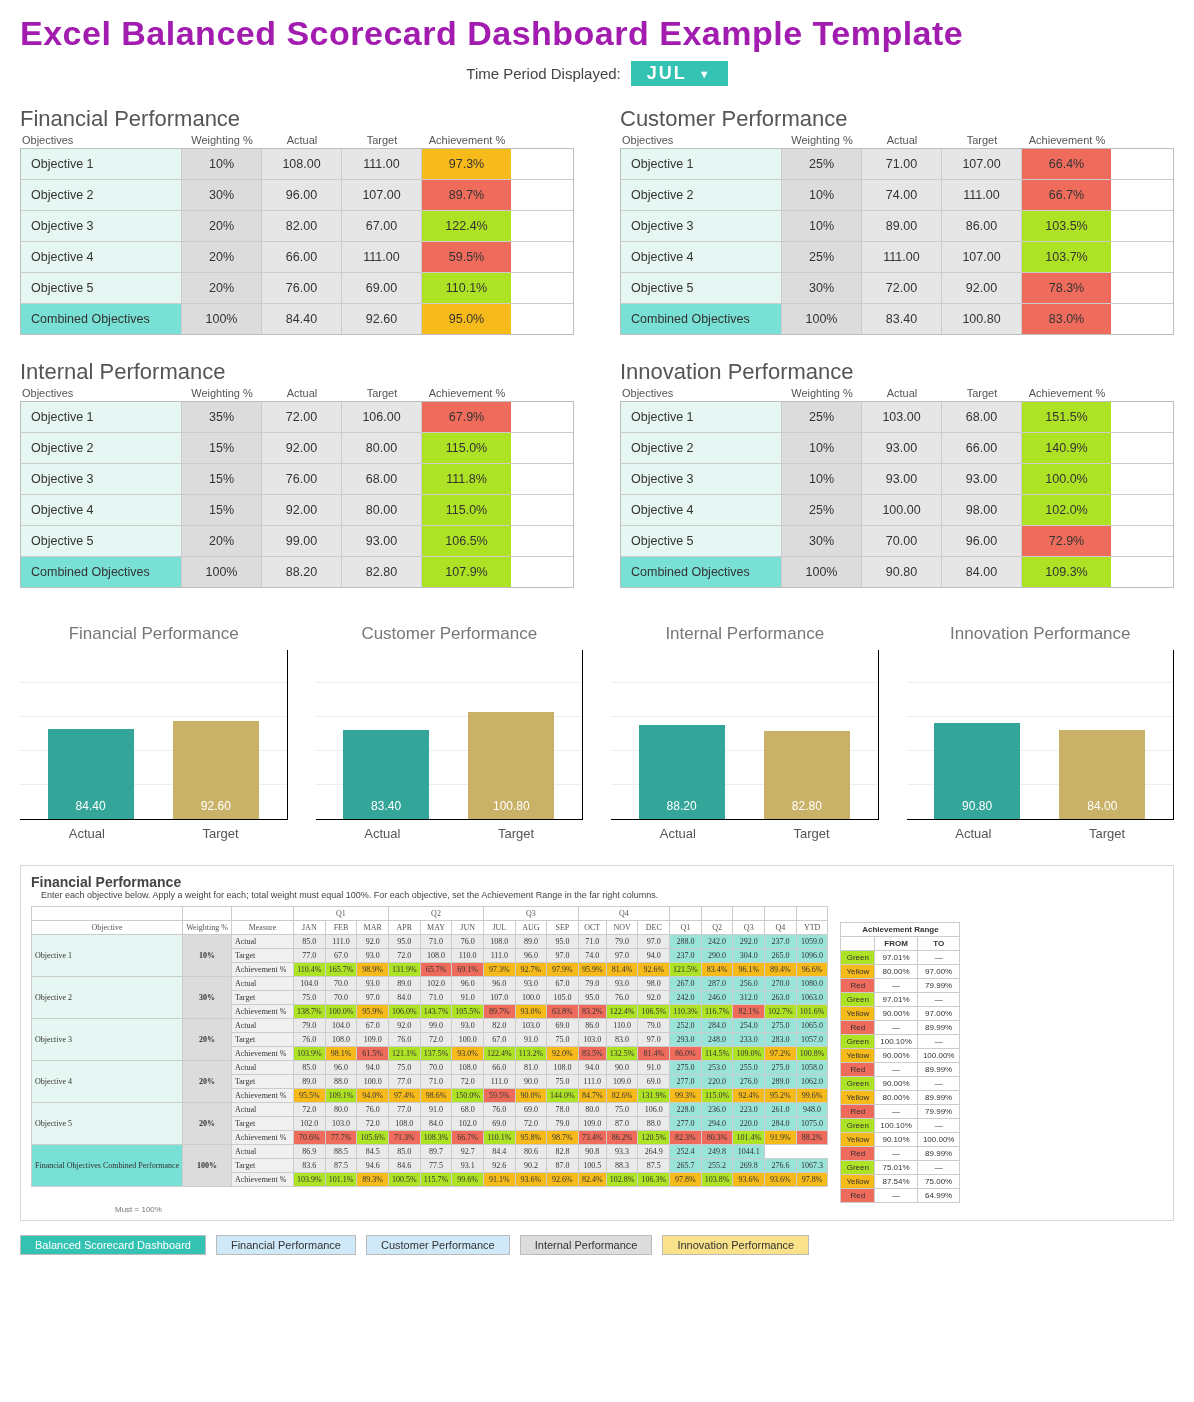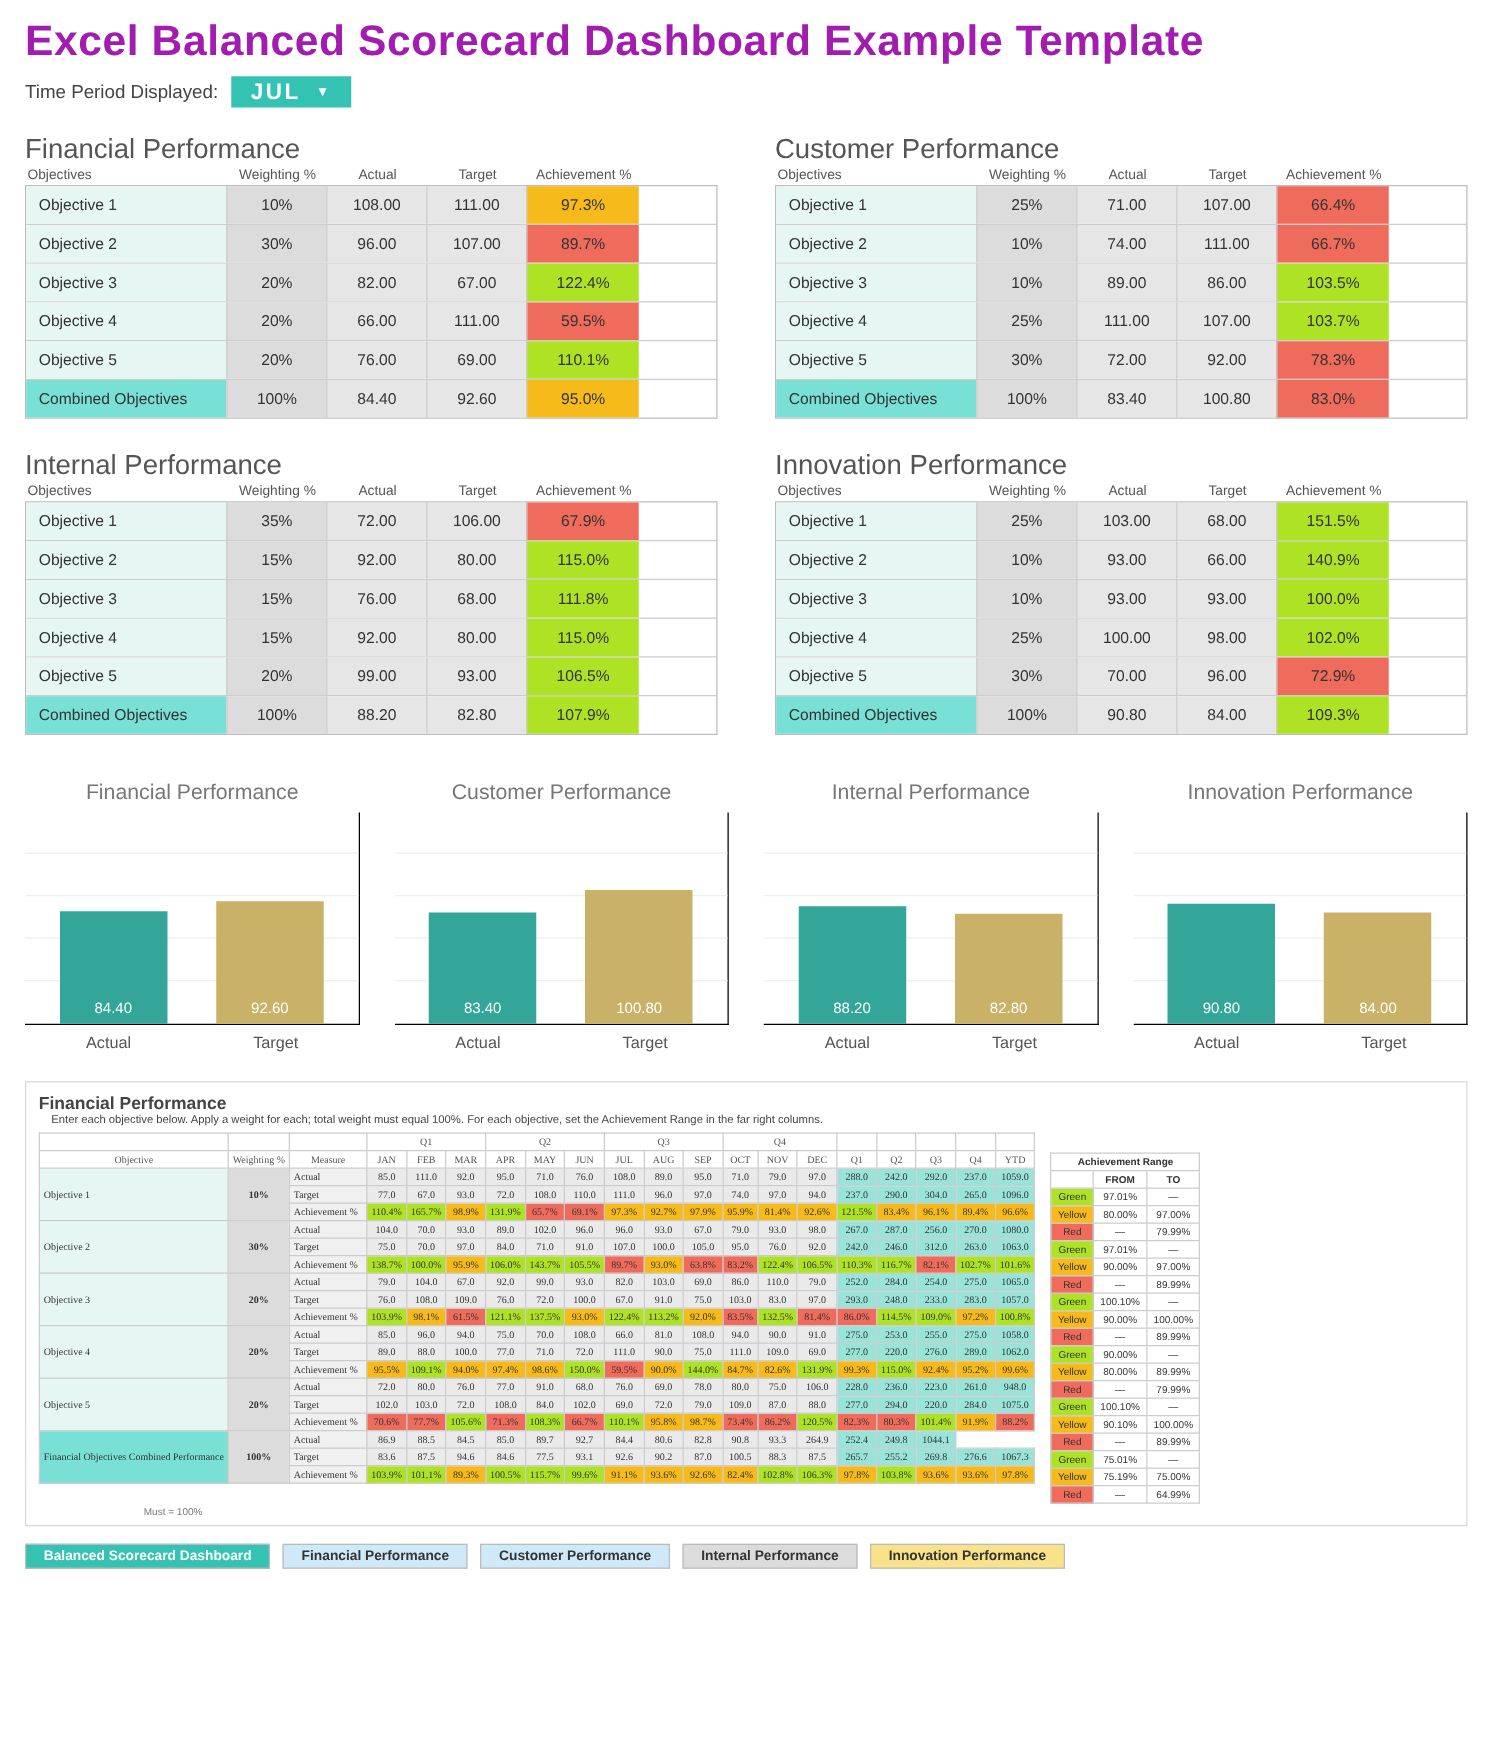--- a/index.html
+++ b/index.html
@@ -1,18 +1,18 @@
 <!DOCTYPE html>
 <html><head>
 <meta charset="utf-8">
 <style>
   * { box-sizing: border-box; margin: 0; padding: 0; }
   body { font-family: "Century Gothic", "Trebuchet MS", Arial, sans-serif; background: #fff; color: #333; width: 1194px; padding: 14px 20px; font-size: 13px; }
   .title { color: #a21caf; font-size: 34px; font-weight: 700; letter-spacing: .5px; margin-bottom: 8px; }
-  .period-row { display: flex; align-items: center; gap: 10px; margin-bottom: 20px; font-size: 15px; color: #444; }
+  .period-row { display: flex; align-items: center; gap: 10px; margin-bottom: 20px; font-size: 15px; color: #444; justify-content: center; }
   .period-pill { background: #34c2b2; color: #fff; font-weight: 700; font-size: 18px; padding: 2px 16px; letter-spacing: 2px; display:inline-flex; align-items:center; }
   .period-pill .drop { margin-left: 12px; font-size: 11px; color:#fff; }
 
   .dash-grid { display: grid; grid-template-columns: 1fr 1fr; gap: 24px 46px; }
   .sec-title { font-size: 22px; color: #555; margin-bottom: 2px; }
   .sc-head { display: grid; grid-template-columns: 160px 80px 80px 80px 90px; font-size: 11px; color: #555; padding: 0 2px 2px; }
   .sc-head > div:nth-child(n+2) { text-align: center; }
   .sc-table { border: 1px solid #bdbdbd; }
   .sc-row { display: grid; grid-template-columns: 160px 80px 80px 80px 90px; border-top: 1px solid #ccc; }
   .sc-row:first-child { border-top: none; }
@@ -51,21 +51,21 @@
   .fp-table td.y { background:#f6ba1a; }
   .fp-table td.r { background:#ef6c5c; }
   .fp-table td.comb-name { background:#78e0d4; text-align:left; }
   .must-note { font-size:8px; color:#777; padding-left: 84px; margin-top:2px; }
   .range-table { font-size:8px; border-collapse:collapse; margin-top:16px; }
   .range-table th, .range-table td { border:1px solid #ccc; padding:2px 5px; text-align:center; }
   .range-table td.lbl-g { background:#aee225; }
   .range-table td.lbl-y { background:#f6ba1a; }
   .range-table td.lbl-r { background:#ef6c5c; }
 
-  .tabs { display:flex; gap:10px; margin-top:14px; font-size:11px;font-weight:bold; }
+  .tabs { display:flex; gap:10px; margin-top:14px; font-size:11px; }
   .tab { padding:3px 14px; border:1px solid #bbb; }
   .tab.t0{background:#34c2b2;color:#fff;}
   .tab.t1{background:#cfe9f8;}
   .tab.t2{background:#cfe9f8;}
   .tab.t3{background:#dcdcdc;}
   .tab.t4{background:#f9e28a;}
 </style>
 </head>
 <body>
 
@@ -867,21 +867,21 @@
               <td>—</td>
               <td>89.99%</td>
             </tr>
             <tr>
               <td class="lbl-g">Green</td>
               <td>75.01%</td>
               <td>—</td>
             </tr>
             <tr>
               <td class="lbl-y">Yellow</td>
-              <td>75.19%</td>
+              <td>87.54%</td>
               <td>75.00%</td>
             </tr>
             <tr>
               <td class="lbl-r">Red</td>
               <td>—</td>
               <td>64.99%</td>
             </tr>
           </tbody>
         </table>
       </div>

